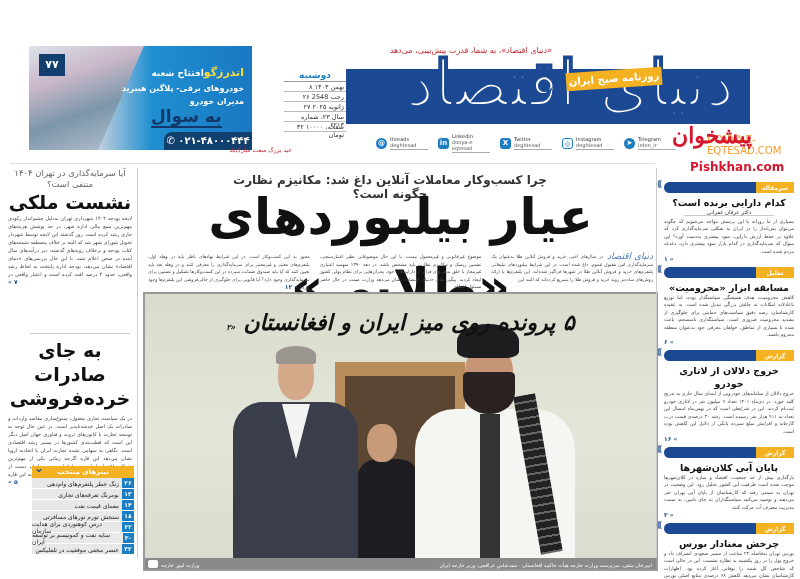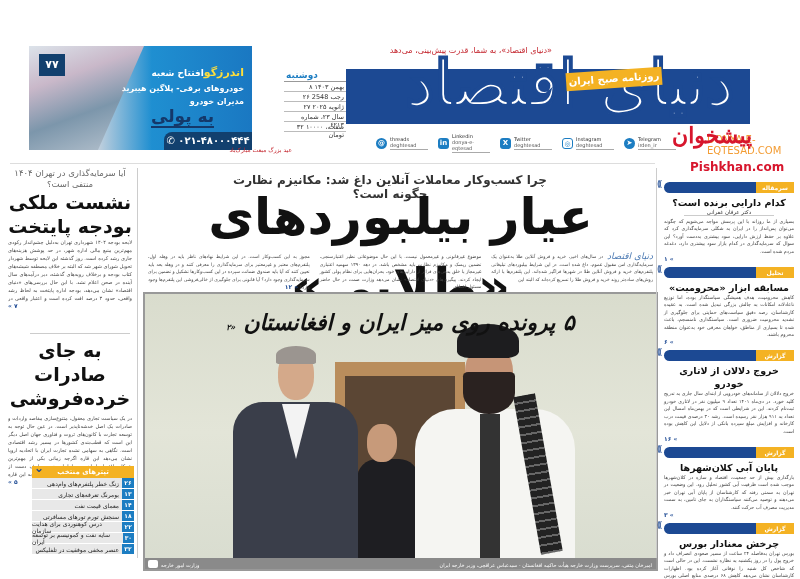--- a/index.html
+++ b/index.html
@@ -17,21 +17,21 @@
   #ad .l3 { right: 8px; top: 51px; font-size: 8px; color: #fff; font-weight: bold; }
   #ad .soon { left: 122px; top: 60px; font-size: 17px; color: #14386a; font-weight: bold; border-bottom: 2px solid #14386a; }
   #ad .phone { left: 135px; top: 86px; width: 88px; height: 18px; background: #12406e; border-radius: 8px 0 0 0; color: #fff; font-size: 10px; font-weight: bold; text-align: center; line-height: 18px; }
 
   
   #slogan { right: 248px; top: 46px; font-size: 8px; color: #c4262e; }
   #mast-band { left: 346px; top: 69px; width: 404px; height: 55px; background: #1c4993; }
   #mast-title { left: 360px; top: 34px; width: 420px; height: 100px; font-family: "DejaVu Serif", serif; font-size: 64px; font-weight: bold; color: #fff; -webkit-text-stroke: 2px #1c4993; line-height: 100px; text-align: center; letter-spacing: -2px; }
   #daily-badge { left: 566px; top: 70px; width: 96px; height: 18px; background: #f4b223; color: #fff; font-size: 10px; font-weight: bold; text-align: center; line-height: 18px; transform: rotate(-4deg); }
   #date-box { left: 284px; top: 69px; width: 62px; }
-  #date-box .day { font-size: 9px; color: #1c7dc2; font-weight: bold; text-align: left; border-bottom: 1px solid #999; padding: 1px 2px; }
+  #date-box .day { font-size: 9px; color: #1c7dc2; font-weight: bold; text-align: center; border-bottom: 1px solid #999; padding: 1px 2px; }
   #date-box .row { font-size: 6.5px; color: #333; text-align: right; border-bottom: 1px solid #bbb; padding: 1px 2px; height: 10px; line-height: 8px; }
 
   
   #social { left: 376px; top: 136px; width: 300px; height: 14px; display: flex; justify-content: space-between; flex-direction: row-reverse; }
   .soc { display: flex; align-items: center; gap: 3px; }
   .soc .ic { width: 11px; height: 11px; border-radius: 3px; background: #1c7dc2; color: #fff; font-size: 7px; text-align: center; line-height: 11px; font-weight: bold; }
   .soc .ic.round { border-radius: 50%; }
   .soc .ic.outline { background: #fff; border: 1.5px solid #1c7dc2; color: #1c7dc2; }
   .soc .txt { font-size: 5px; color: #555; line-height: 6px; border-bottom: 1px solid #aaa; padding-bottom: 1px; width: 38px; }
   .soc .txt b { display: block; font-weight: normal; color: #333; }
@@ -104,21 +104,21 @@
 </style>
 </head>
 <body>
 
 <div id="ad" class="abs">
   <div class="abs bldg"></div>
   <div class="abs logo">۷۷</div>
   <div class="abs l1 rtl"><span>اندرزگو</span><b>افتتاح شعبه </b></div>
   <div class="abs l2 rtl">خودروهای برقی- پلاگین هیبرید</div>
   <div class="abs l3 rtl">مدیران خودرو</div>
-  <div class="abs soon rtl">به پولی</div>
+  <div class="abs soon rtl">به سوال</div>
   <div class="abs phone"><span>✆ </span><span>۰۲۱-۴۸۰۰۰۴۴۴</span></div>
 </div>
 
 <div id="slogan" class="abs rtl">«دنیای اقتصاد»، به شما، قدرت پیش‌بینی، می‌دهد</div>
 <div id="mast-band" class="abs"></div>
 <div id="mast-title" class="abs">دنیای اقتصاد</div>
 <div id="daily-badge" class="abs">روزنامه صبح ایران</div>
 
 <div id="date-box" class="abs">
   <div class="day">دوشنبه</div>
@@ -156,21 +156,20 @@
 <div id="wm-fa" class="abs">پیشخوان</div>
 <div id="wm-en" class="abs">Pishkhan.com</div>
 
 <div id="holiday" class="abs rtl">عید بزرگ مبعث مبارک‌باد</div>
 <div id="hr-top" class="abs"></div>
 
 <div id="left-col" class="abs">
   <div>
     <div class="kicker rtl" style="text-align:center">آیا سرمایه‌گذاری در تهران ۱۴۰۴ منتفی است؟</div>
     <div class="big-head rtl" style="text-align:center">نشست ملکی</div>
-    <div class="big-head rtl" style="text-align:center">بودجه پایتخت</div>
     <div class="body-txt" style="height:64px;overflow:hidden">لایحه بودجه ۱۴۰۴ شهرداری تهران به‌دلیل چشم‌انداز رکودی مهم‌ترین منبع مالی اداره شهر، در حد پوشش هزینه‌های جاری رشد کرده است. روز گذشته این لایحه توسط شهردار تحویل شورای شهر شد که البته بر خلاف مصطفه شیشه‌های کتاب بودجه و برخلاف رویه‌های گذشته، دیر درآمدهای سال آینده در صحن اعلام نشد. با این حال بررسی‌های «دنیای اقتصاد» نشان می‌دهد، بودجه اداره پایتخت به لحاظ رشد واقعی، حدود ۳ درصد افت کرده است و اعتبار واقعی در نظر گرفته‌شده برای پروژه‌های سرمایه‌ای نیز بیش از ۱۰ درصد کوچک شده است. عمده منابع بودجه، عوارض ساخت‌وساز و فروش املاک است.</div>
     <div class="pg">« <span>۷</span></div>
   </div>
 </div>
 <div id="left-sep" class="abs"></div>
 <div class="abs" style="left:8px;top:338px;width:124px">
   <div class="big-head rtl" style="text-align:center">به جای صادرات</div>
   <div class="big-head rtl" style="text-align:center">خرده‌فروشی</div>
   <div class="body-txt" style="height:64px;overflow:hidden;margin-top:4px">در یک سیاست تجاری معقول، متنوع‌سازی مقاصد واردات و صادرات یک اصل خدشه‌ناپذیر است. در عین حال توجه به توسعه تجارت با کانون‌های ثروت و فناوری جهان اصل دیگر این است که قطب‌بندی کشورها در مسیر رشد اقتصادی است. نگاهی به سهامی نشده تجارت ایران با اتحادیه اروپا نشان می‌دهد این قاره اگرچه زمانی یکی از مهم‌ترین شرکای اقتصاد ایران بود، اما امروز دو طرف دست از یکدیگر دور شده‌اند. ضمن اینکه صادرات ایران به این قاره از نظر کاهش پیدا کرده که به خرده‌فروشی شباهت پیدا کرده است.</div>
   <div class="pg">« <span>۵</span></div>

